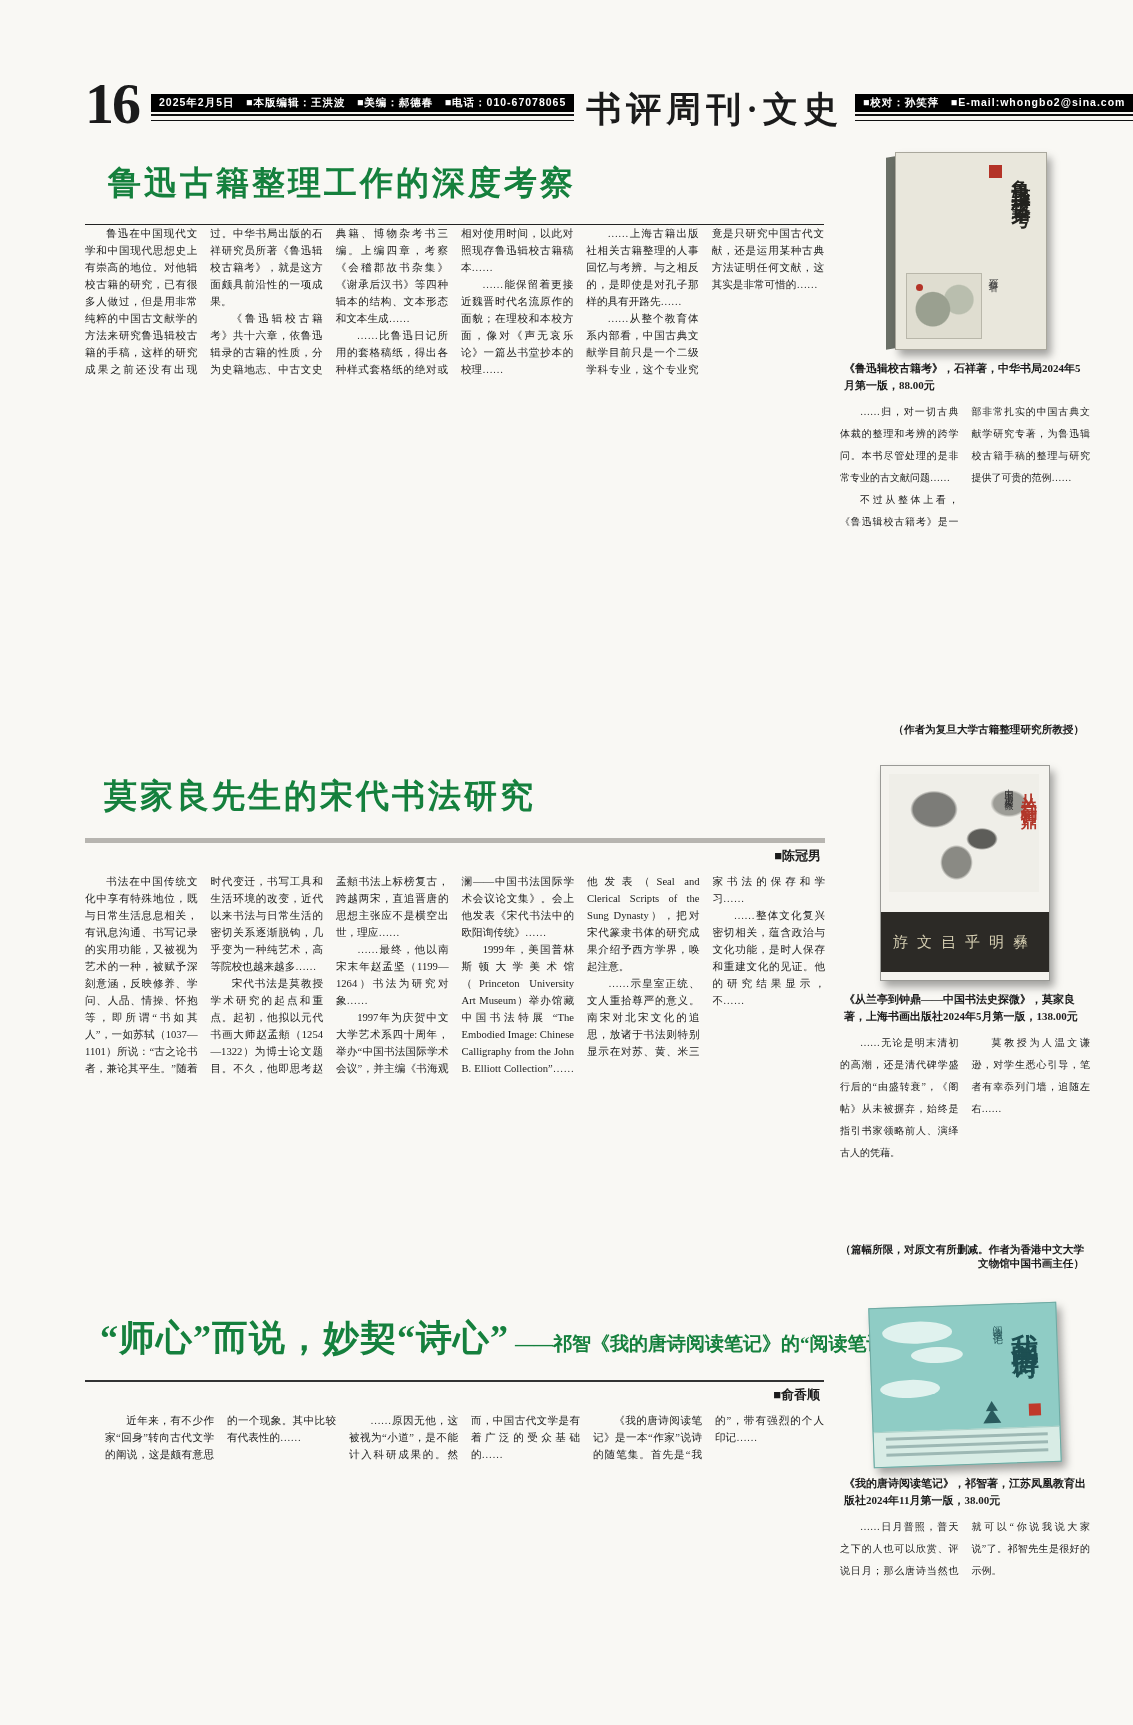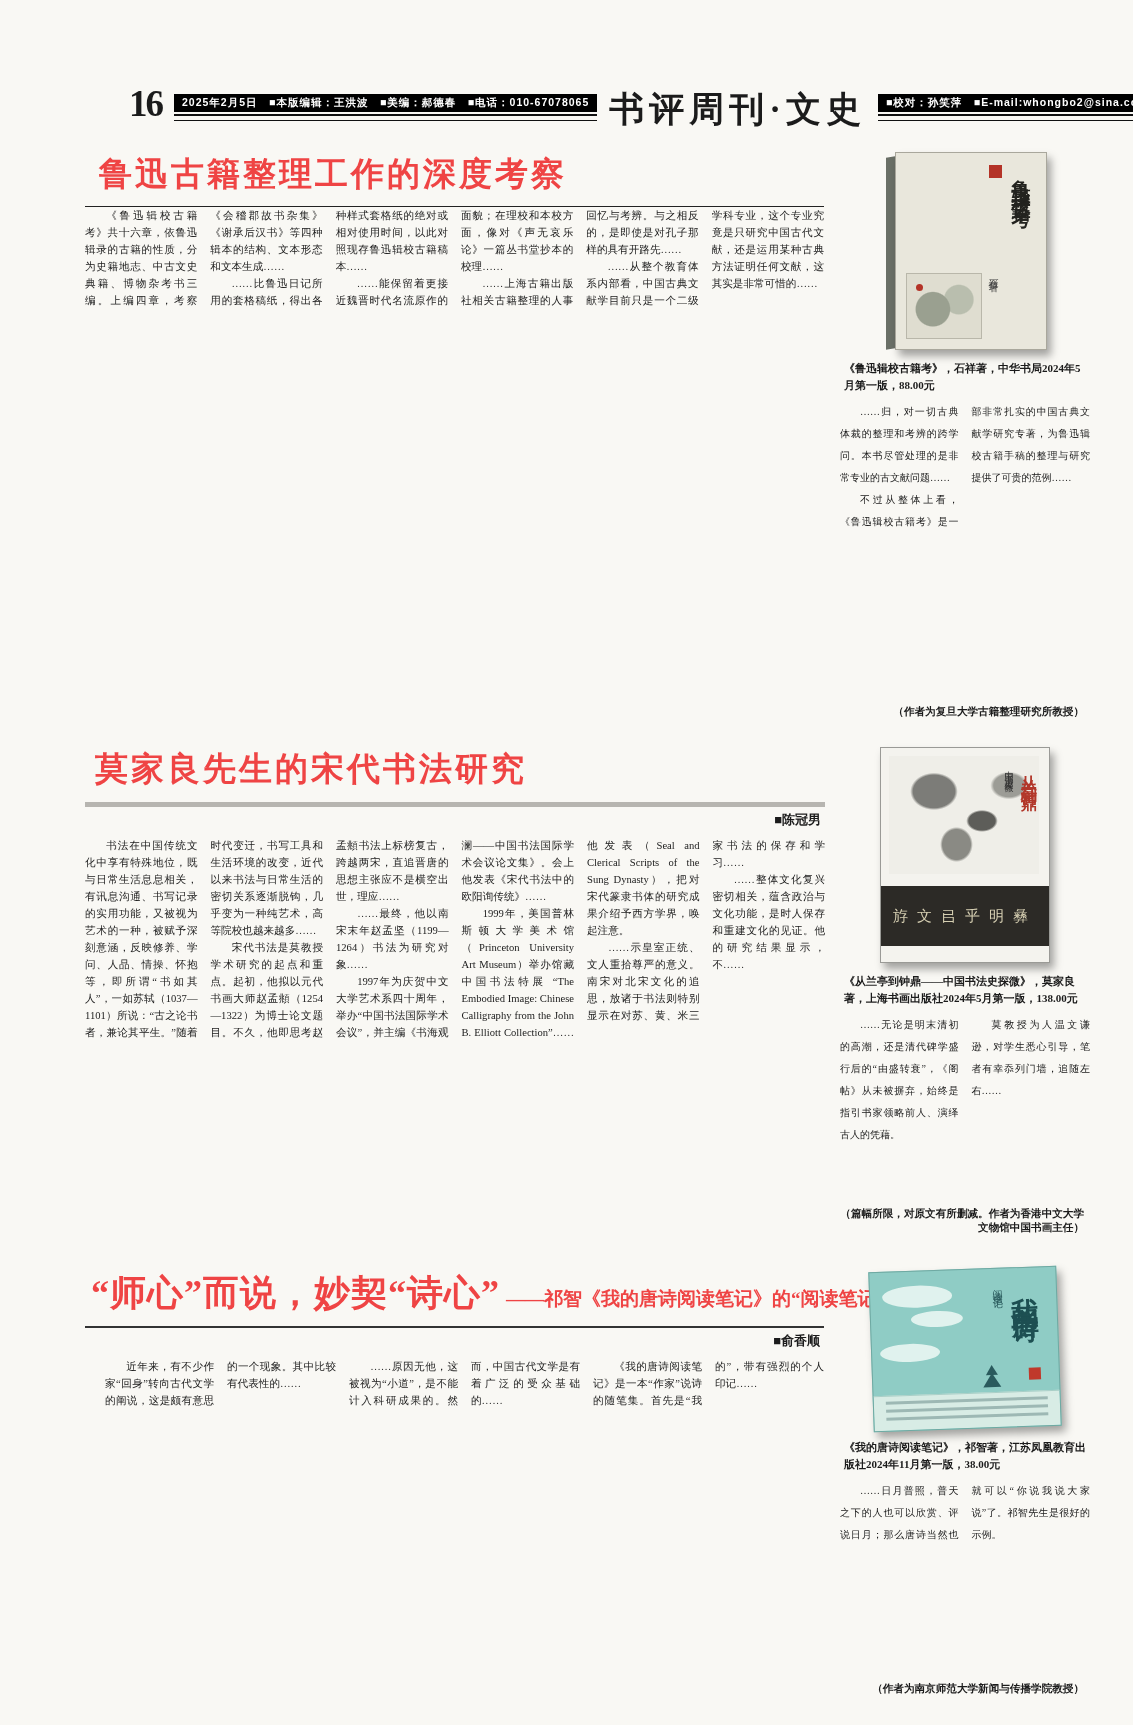--- a/index.html
+++ b/index.html
@@ -3,33 +3,33 @@
 <meta charset="utf-8">
 <style>
   html,body{margin:0;padding:0;background:#dddcd8;}
   .sheet{
     width:1133px;height:1725px;margin:0 auto;background:#f9f8f4;
     box-sizing:border-box;padding:82px 43px 20px 85px;position:relative;
     font-family:"Liberation Serif","DejaVu Serif",serif;color:#1b1b1b;overflow:hidden;
   }
   
   .hdr{display:flex;align-items:flex-start;gap:12px;height:56px;}
-  .pagenum{font-size:37px;font-weight:bold;line-height:44px;letter-spacing:-2px;margin-left:44px;}
+  .pagenum{font-size:58px;font-weight:bold;line-height:44px;letter-spacing:-2px;}
   .hcol{flex:1;padding-top:12px;}
   .hbar{background:#000000;color:#fff;font-family:"Liberation Sans","DejaVu Sans",sans-serif;
     font-size:10.5px;font-weight:bold;letter-spacing:1px;padding:2px 8px;white-space:nowrap;overflow:hidden;}
   .hrule{height:4px;border-top:2px solid #111;border-bottom:1px solid #111;margin-top:2px;}
   .sect{font-size:35px;font-weight:900;letter-spacing:5px;white-space:nowrap;padding-top:4px;}
   .brand{font-size:31px;font-weight:900;font-style:italic;transform:skewX(-8deg);
     white-space:nowrap;padding-top:8px;letter-spacing:2px;}
   
   .article{display:flex;gap:16px;}
   .art-main{flex:1;min-width:0;display:flex;flex-direction:column;}
   .rail{width:250px;flex:none;display:flex;flex-direction:column;}
-  h1{margin:0;font-weight:900;color:#ef4444;}
+  h1{margin:9px;font-weight:900;color:#15803d;}
   .h1a{font-size:33px;letter-spacing:3px;padding-left:14px;}
   .h1b{font-size:33px;letter-spacing:3px;padding-left:10px;}
   .h1c{font-size:36px;letter-spacing:1px;padding-left:6px;display:flex;align-items:baseline;gap:6px;white-space:nowrap;}
   .h1c .sub{font-size:19px;font-weight:bold;letter-spacing:0;}
   .rule-thin{border-top:1.5px solid #222;margin-top:9px;}
   .rule-gray{border-top:5px solid #b7b5b0;margin-top:10px;}
   .rule-dark{border-top:2.5px solid #333;margin-top:8px;}
   .byline{text-align:right;font-weight:bold;font-size:13px;margin:4px 4px 8px 0;
     font-family:"Liberation Sans","DejaVu Sans",sans-serif;}
   .body{column-gap:13px;text-align:justify;font-size:10.6px;line-height:17px;overflow:hidden;}
@@ -62,21 +62,21 @@
   
   .cover2{width:168px;height:214px;background:#f4f3ee;border:1px solid #9a9a96;position:relative;overflow:hidden;}
   .cover2 .ink{position:absolute;top:8px;left:8px;width:150px;height:118px;
     background:radial-gradient(ellipse at 30% 30%,#7c7c78 0 14%,transparent 16%),
                radial-gradient(ellipse at 62% 55%,#5d5d59 0 10%,transparent 12%),
                radial-gradient(ellipse at 80% 25%,#9c9c96 0 9%,transparent 11%),
                radial-gradient(ellipse at 45% 75%,#8a8a84 0 12%,transparent 14%),#efeee8;}
   .cover2 .vt{position:absolute;top:14px;right:10px;writing-mode:vertical-rl;font-weight:900;
     font-size:16px;letter-spacing:4px;color:#b2372a;}
   .cover2 .vs{position:absolute;top:16px;right:34px;writing-mode:vertical-rl;font-size:9px;color:#333;letter-spacing:2px;}
-  .cover2 .band{position:absolute;left:0;bottom:16px;width:100%;height:60px;background:#2c2a26;
+  .cover2 .band{position:absolute;left:0;bottom:8px;width:100%;height:60px;background:#2c2a26;
     color:#d6cfb2;font-size:15px;letter-spacing:9px;display:flex;align-items:center;justify-content:center;}
   
   .cover3{width:186px;height:158px;background:#8fccc5;border:1px solid #6fa9a2;position:relative;
     transform:rotate(-2deg);overflow:hidden;}
   .cover3 .cloud{position:absolute;background:#e9f6f2;border-radius:50%;opacity:.9;}
   .c3a{width:70px;height:22px;left:12px;top:14px;}
   .c3b{width:52px;height:16px;left:40px;top:40px;}
   .c3c{width:60px;height:18px;left:8px;top:72px;}
   .cover3 .vt{position:absolute;top:8px;right:14px;writing-mode:vertical-rl;font-weight:900;
     font-size:27px;letter-spacing:6px;color:#1d4f52;}
@@ -111,20 +111,21 @@
       <div class="hrule"></div>
     </div>
     <div class="brand">中华读书报</div>
   </header>
 
   <section class="article sp1">
     <div class="art-main">
       <h1 class="h1a">鲁迅古籍整理工作的深度考察</h1>
       <div class="rule-thin"></div>
       <div class="body cols6 a1body">
+          <p>鲁迅在中国现代文学和中国现代思想史上有崇高的地位。对他辑校古籍的研究，已有很多人做过，但是用非常纯粹的中国古文献学的方法来研究鲁迅辑校古籍的手稿，这样的研究成果之前还没有出现过。中华书局出版的石祥研究员所著《鲁迅辑校古籍考》，就是这方面颇具前沿性的一项成果。</p>
           <p>《鲁迅辑校古籍考》共十六章，依鲁迅辑录的古籍的性质，分为史籍地志、中古文史典籍、博物杂考书三编。上编四章，考察《会稽郡故书杂集》《谢承后汉书》等四种辑本的结构、文本形态和文本生成……</p>
           <p>……比鲁迅日记所用的套格稿纸，得出各种样式套格纸的绝对或相对使用时间，以此对照现存鲁迅辑校古籍稿本……</p>
           <p>……能保留着更接近魏晋时代名流原作的面貌；在理校和本校方面，像对《声无哀乐论》一篇丛书堂抄本的校理……</p>
           <p>……上海古籍出版社相关古籍整理的人事回忆与考辨。与之相反的，是即使是对孔子那样的具有开路先……</p>
           <p>……从整个教育体系内部看，中国古典文献学目前只是一个二级学科专业，这个专业究竟是只研究中国古代文献，还是运用某种古典方法证明任何文献，这其实是非常可惜的……</p>
         </div>
     </div>
     <aside class="rail">
       <div class="bookwrap">
         <div class="b3d">

